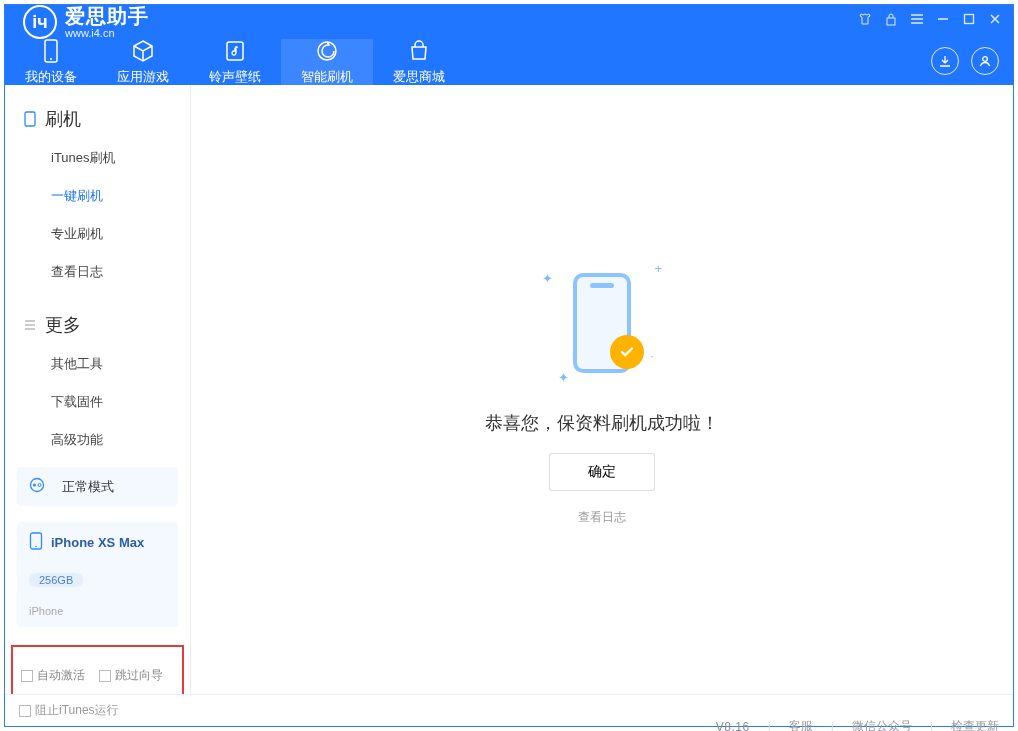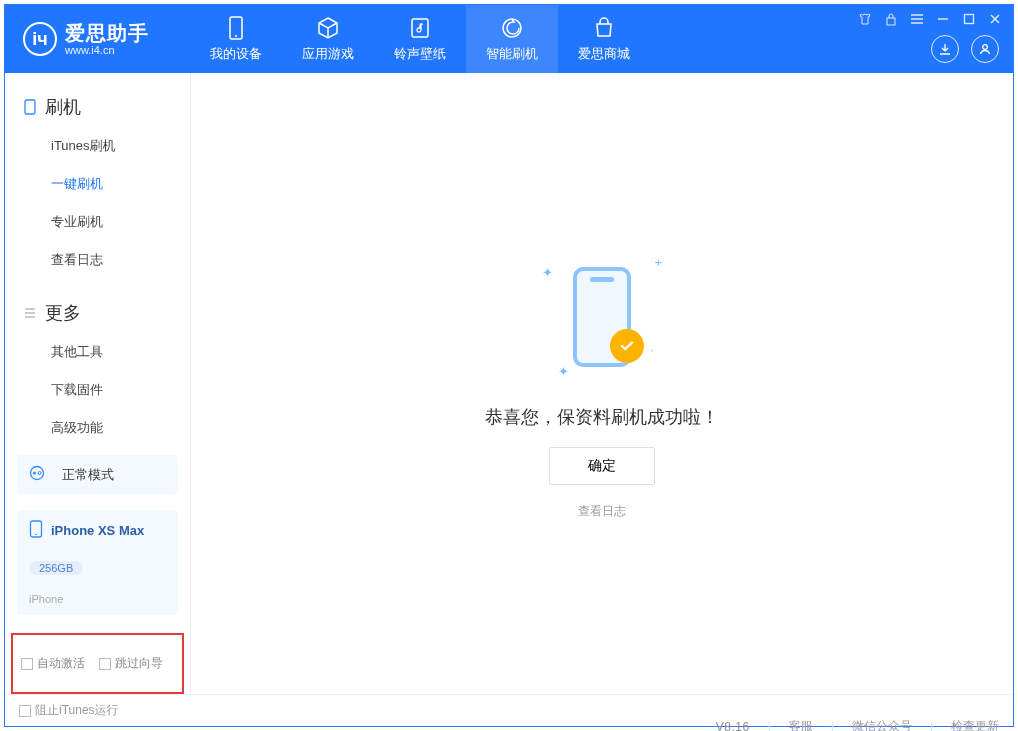--- a/index.html
+++ b/index.html
@@ -1,18 +1,18 @@
 <!DOCTYPE html>
 <html><head>
 <meta charset="utf-8">
 <style>
 *{margin:0;padding:0;box-sizing:border-box;font-family:"Microsoft YaHei",Arial,sans-serif;}
 body{background:#fff;display:flex;justify-content:center;align-items:flex-start;padding:4px;}
 .window{width:1010px;height:723px;border:1px solid #2a7cff;display:flex;flex-direction:column;background:#fff;}
-.header{height:68px;background:linear-gradient(90deg,#2176ff 0%,#2176ff 100%);display:flex;align-items:stretch;color:#fff;position:relative;}
+.header{height:80px;background:linear-gradient(90deg,#2176ff 0%,#2176ff 100%);display:flex;align-items:stretch;color:#fff;position:relative;flex-direction:column;}
 .logo{display:flex;align-items:center;padding:0 18px;min-width:185px;}
 .logo-icon{width:34px;height:34px;border:2.5px solid #fff;border-radius:50%;display:flex;align-items:center;justify-content:center;margin-right:8px;font-weight:700;font-size:18px;}
 .logo-text{display:flex;flex-direction:column;line-height:1.1;}
 .logo-title{font-size:20px;font-weight:600;letter-spacing:1px;}
 .logo-sub{font-size:11px;opacity:.9;}
 .navs{display:flex;align-items:stretch;}
 .nav{width:92px;display:flex;flex-direction:column;align-items:center;justify-content:center;cursor:pointer;font-size:13px;position:relative;}
 .nav.active{background:rgba(255,255,255,.12);}
 .nav .icon{width:24px;height:24px;margin-bottom:5px;display:flex;align-items:center;justify-content:center;}
 .win-ctrls{position:absolute;right:10px;top:6px;display:flex;gap:10px;align-items:center;}

